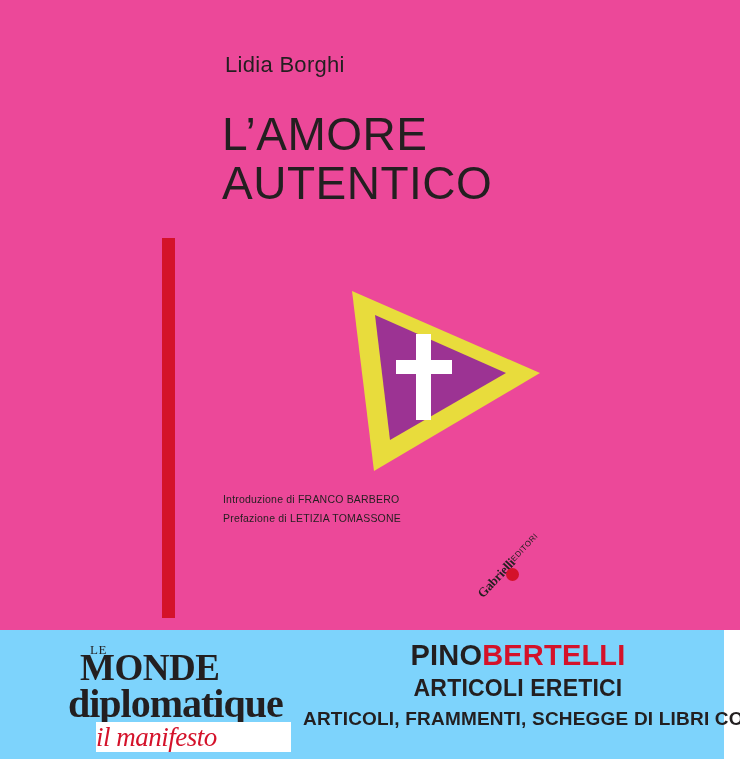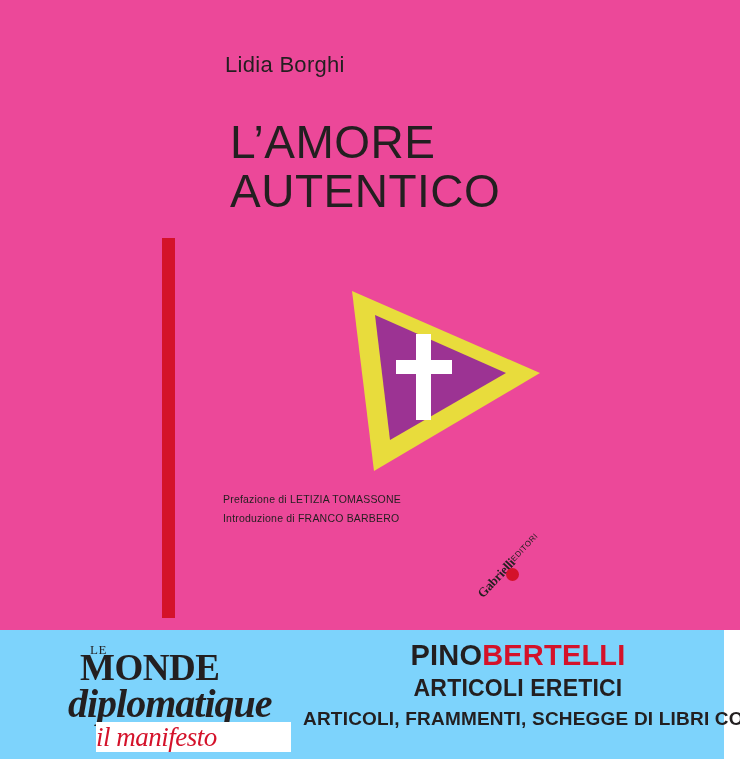--- a/index.html
+++ b/index.html
@@ -40,21 +40,21 @@
     position: absolute;
     left: 222px;
     top: 110px;
     width: 480px;
     font-size: 46px;
     line-height: 49px;
     letter-spacing: 0.5px;
     color: #231f20;
     font-family: "Liberation Sans", sans-serif;
     font-weight: normal;
-    margin: 8px;
+    margin: 0;
   }
 
   .subtitle {
     position: absolute;
     left: 224px;
     top: 209px;
     width: 440px;
     font-size: 17px;
     line-height: 22px;
     color: #231f20;
@@ -171,21 +171,20 @@
     color: #231f20;
     letter-spacing: -0.5px;
     text-align: center;
   }
   .monde .diplomatique {
     position: absolute;
     left: 0px;
     top: 42px;
     font-size: 40px;
     font-family: "Liberation Serif", serif;
-    font-style: italic;
     font-weight: bold;
     color: #231f20;
     letter-spacing: -1px;
   }
   .monde .manifesto-wrap {
     position: absolute;
     left: 28px;
     top: 84px;
     width: 195px;
     height: 30px;
@@ -255,22 +254,22 @@
       <polygon points="47,30 178,88 62,155" fill="#9c3393"></polygon>
 
       <g fill="#ffffff">
         <rect x="88" y="49" width="15" height="86"></rect>
         <rect x="68" y="75" width="56" height="14"></rect>
       </g>
     </svg>
   </div>
 
   <div class="credits">
+    <div class="line">Introduzione di FRANCO BARBERO</div>
     <div class="line">Prefazione di LETIZIA TOMASSONE</div>
-    <div class="line">Introduzione di FRANCO BARBERO</div>
   </div>
 
   <div class="publisher">
     <div class="pub-text">
       <div class="pub-name"><span>Gabrielli</span><span class="pub-sub">EDITORI</span></div>
     </div>
     <div class="pub-dot"></div>
   </div>
 
 </div>

